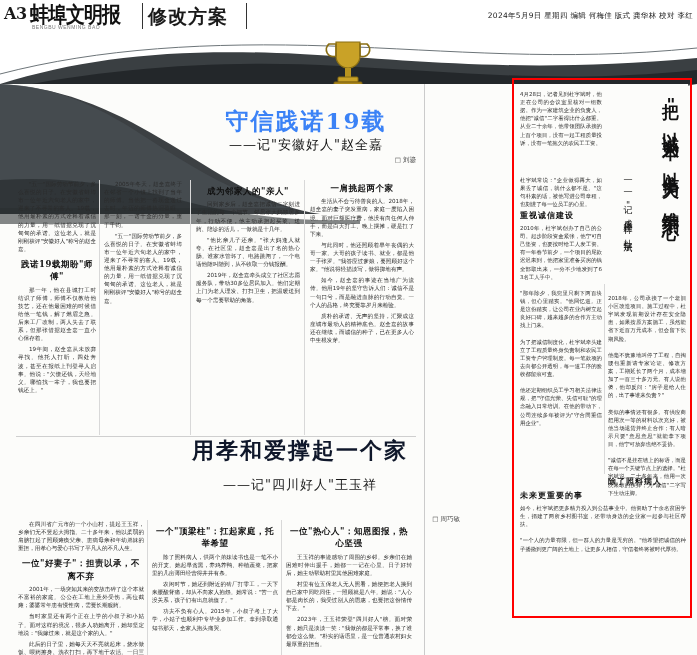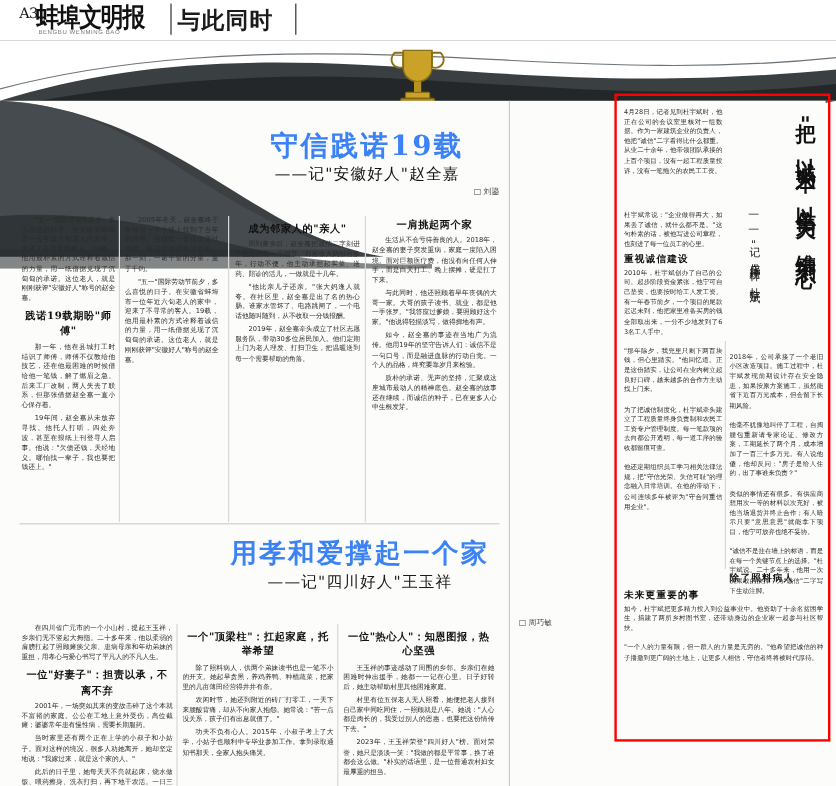--- a/index.html
+++ b/index.html
@@ -21,25 +21,24 @@
   .masthead {
     position: absolute;
     left: 0; top: 0;
     width: 697px; height: 34px;
     background: #ffffff;
     border-bottom: 2px solid #1a1a1a;
   }
   .mh-page {
     position: absolute;
     left: 4px; top: 4px;
-    font-size: 12px;
-    font-weight: normal;
+    font-size: 16px;
+    font-weight: bold;
     font-family: "DejaVu Serif", serif;
     letter-spacing: -0.5px;
-    margin-left: 12px;
   }
   .mh-logo {
     position: absolute;
     left: 30px; top: 2px;
     font-size: 19px;
     font-weight: bold;
     font-family: "DejaVu Serif", serif;
     letter-spacing: -1px;
     color: #111;
     transform: scaleY(1.15);
@@ -164,28 +163,28 @@
     font-family: "DejaVu Serif", serif;
     letter-spacing: 0.5px;
     text-align: center;
     color: #111;
   }
   .col p { margin: 0 0 3px 0; text-indent: 11px; }
 
   
   .a2-title {
     position: absolute;
-    left: 140px; top: 362px;
+    left: 140px; top: 352px;
     width: 320px;
     text-align: center;
     font-family: Liberation Serif, serif;
     font-size: 22px;
     font-weight: bold;
     letter-spacing: 2px;
-    color: #3b82f6;
+    color: #0f172a;
   }
   .a2-sub {
     position: absolute;
     left: 140px; top: 392px;
     width: 320px;
     text-align: center;
     font-family: "DejaVu Serif", serif;
     font-size: 13px;
     letter-spacing: 1px;
   }
@@ -280,22 +279,23 @@
 </head>
 <body>
 
 <div id="page">
 
   <div class="masthead">
     <div class="mh-page">A3</div>
     <div class="mh-logo">蚌埠文明报</div>
     <div class="mh-logo-sub">BENGBU WENMING BAO</div>
     <div class="mh-sep"></div>
-    <div class="mh-title">与此同时</div>
+    <div class="mh-title">修改方案</div>
     <div class="mh-sep2"></div>
+    <div class="mh-info">2024年5月9日 星期四  编辑 何梅佳  版式 龚华林  校对 李红</div>
   </div>
 
   <div class="banner">
     <svg class="banner-swoosh" viewBox="0 0 697 56" preserveAspectRatio="none">
       <path d="M0,44 C90,16 180,8 300,14 C420,20 520,34 697,18 L697,56 L0,56 Z" fill="#3a3f42"></path>
       <path d="M0,50 C120,26 230,20 340,26 C460,32 560,44 697,30 L697,56 L0,56 Z" fill="#23272a"></path>
       <path d="M0,34 C100,8 210,2 330,6 C450,10 560,22 697,8" stroke="#6d7579" stroke-width="1" fill="none"></path>
     </svg>
     <svg class="trophy" viewBox="0 0 64 56">
       <path d="M20 6 h24 v14 a12 12 0 0 1 -24 0 z" fill="#c9a227" stroke="#8a6f14" stroke-width="1.2"></path>

